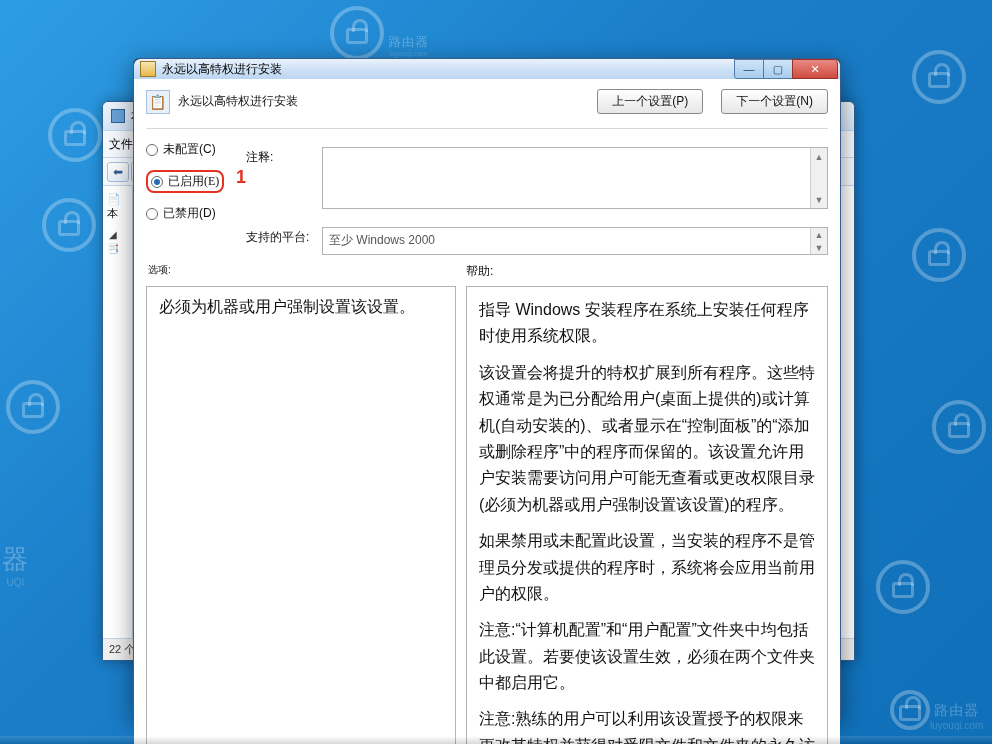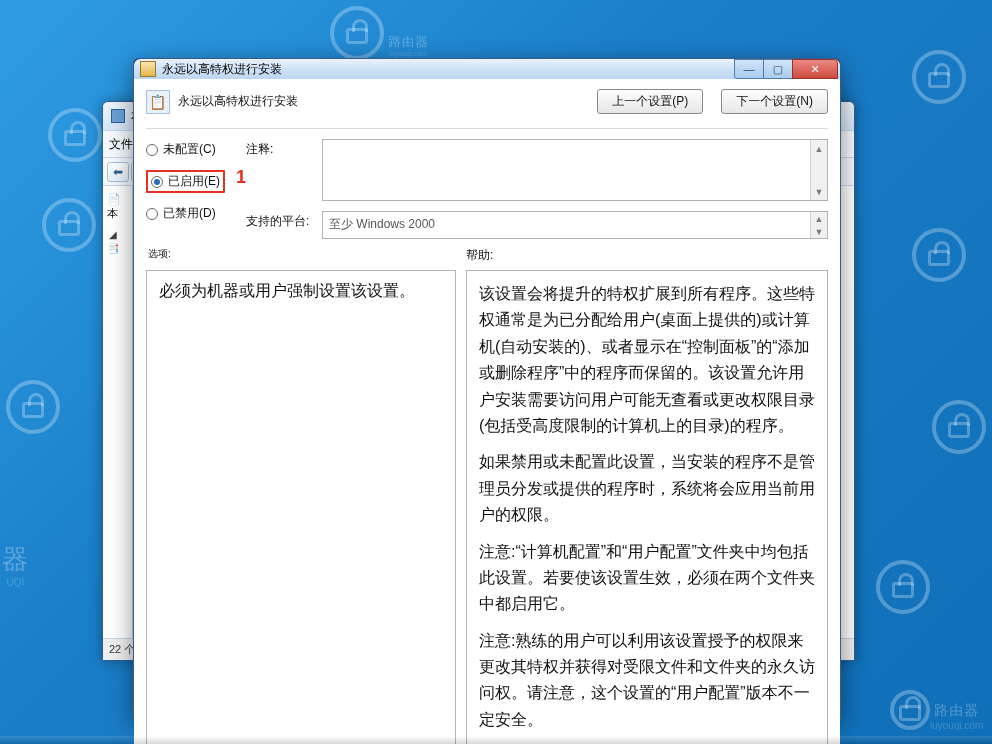--- a/index.html
+++ b/index.html
@@ -190,24 +190,24 @@
   .radio {
     width: 12px; height: 12px; border: 1px solid #6a6a6a; border-radius: 50%;
     display: inline-flex; align-items: center; justify-content: center;
     background: #fff;
   }
   .radio.checked::after { content: ""; width: 6px; height: 6px; background: #2a6ab8; border-radius: 50%; }
   .marker1 {
     color: #e53121; font-size: 18px; font-weight: bold;
     position: absolute;
   }
-  .redbox { border: 2px solid #e53121; padding: 1px 3px; border-radius: 1px;}
+  .redbox { border: 2px solid #e53121; padding: 1px 3px; border-radius: 8px; font-family: Liberation Serif, serif;}
 
   .right-col { flex: 1; display: flex; flex-direction: column; gap: 10px; }
-  .field-row { display: flex; align-items: flex-start; gap: 8px; }
+  .field-row { display: flex; align-items: flex-start; gap: 8px; margin-top: 8px; }
   .field-lbl { width: 68px; text-align: left; font-size: 12px; color: #111; padding-top: 2px;}
   .textarea {
     flex: 1; height: 62px;
     border: 1px solid #b3b3b3;
     background: #fff;
     position: relative;
   }
   .textarea .scroll {
     position: absolute; right: 0; top: 0; bottom: 0; width: 17px;
     background: #f0f0f0; border-left: 1px solid #d0d0d0;
@@ -424,21 +424,22 @@
     <div class="mid-labels">
       <div class="l">选项:</div>
       <div class="r">帮助:</div>
     </div>
 
     <div class="panes">
       <div class="pane left">
         <div>必须为机器或用户强制设置该设置。</div>
       </div>
       <div class="pane right">
-        <p>该设置会将提升的特权扩展到所有程序。这些特权通常是为已分配给用户(桌面上提供的)或计算机(自动安装的)、或者显示在“控制面板”的“添加或删除程序”中的程序而保留的。该设置允许用户安装需要访问用户可能无查看或更改权限目录(包括受高度限制的计算机上的目录)的程序。</p>
+        <p>指导 Windows 安装程序在系统上安装任何程序时使用系统权限。</p>
+        <p>该设置会将提升的特权扩展到所有程序。这些特权通常是为已分配给用户(桌面上提供的)或计算机(自动安装的)、或者显示在“控制面板”的“添加或删除程序”中的程序而保留的。该设置允许用户安装需要访问用户可能无查看或更改权限目录(必须为机器或用户强制设置该设置)的程序。</p>
         <p>如果禁用或未配置此设置，当安装的程序不是管理员分发或提供的程序时，系统将会应用当前用户的权限。</p>
         <p>注意:“计算机配置”和“用户配置”文件夹中均包括此设置。若要使该设置生效，必须在两个文件夹中都启用它。</p>
         <p>注意:熟练的用户可以利用该设置授予的权限来更改其特权并获得对受限文件和文件夹的永久访问权。请注意，这个设置的“用户配置”版本不一定安全。</p>
       </div>
     </div>
 
     <div class="footer-btns">
       <span class="marker2">2</span>
       <span class="ok-highlight">
         <button class="std-btn" style="padding:3px 22px;">确定</button>

